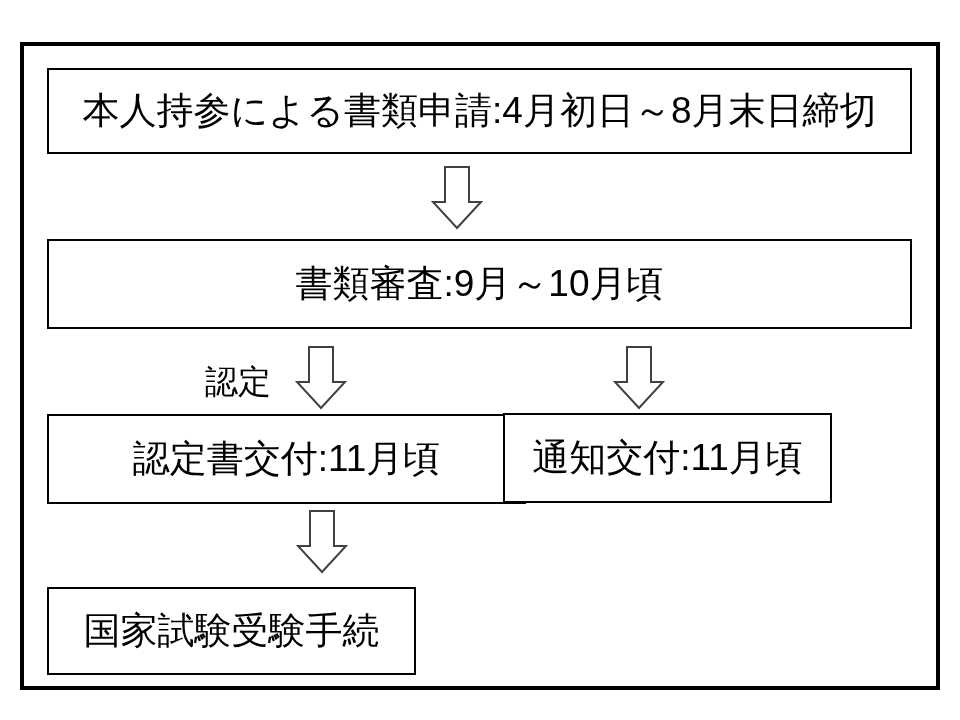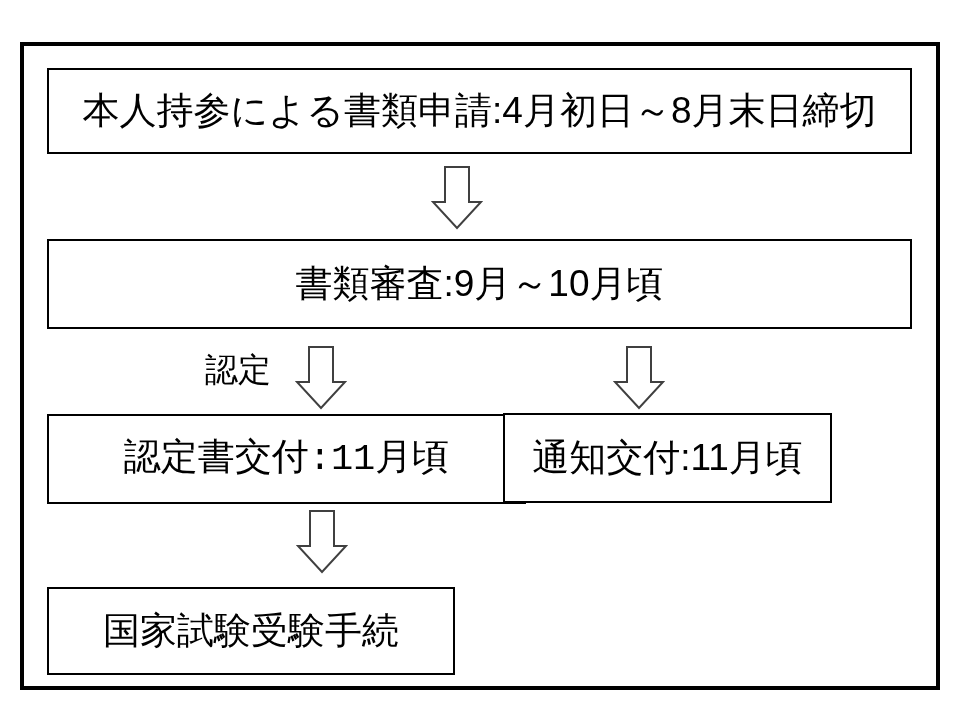--- a/index.html
+++ b/index.html
@@ -34,30 +34,31 @@
     display: flex;
     align-items: center;
     justify-content: center;
     font-size: 37px;
     line-height: 1.1;
     white-space: nowrap;
     color: #000000;
   }
   .node-application { left: 47px; top: 68px;  width: 865px; height: 86px; }
   .node-screening   { left: 47px; top: 239px; width: 865px; height: 90px; justify-content: center; }
-  .node-certificate { left: 47px; top: 414px; width: 479px; height: 90px; font-family: Liberation Mono, monospace; }
+  .node-certificate { left: 47px; top: 414px; width: 479px; height: 90px; }
   .node-notice      { left: 503px; top: 413px; width: 329px; height: 90px; }
-  .node-exam        { left: 47px; top: 587px; width: 408px; height: 88px; text-align: center; }
+  .node-exam        { left: 47px; top: 587px; width: 369px; height: 88px; text-align: center; }
 
   .branch-label {
     position: absolute;
     font-size: 33px;
     line-height: 1;
     white-space: nowrap;
     color: #000000;
+    margin-top: 12px;
   }
   .label-approved { left: 205px; top: 353px; }
   .label-rejected { left: 666px; top: 353px; }
 
   .arrow {
     position: absolute;
     width: 52px;
     height: 64px;
   }
   .arrow-1  { left: 431px; top: 166px; }

